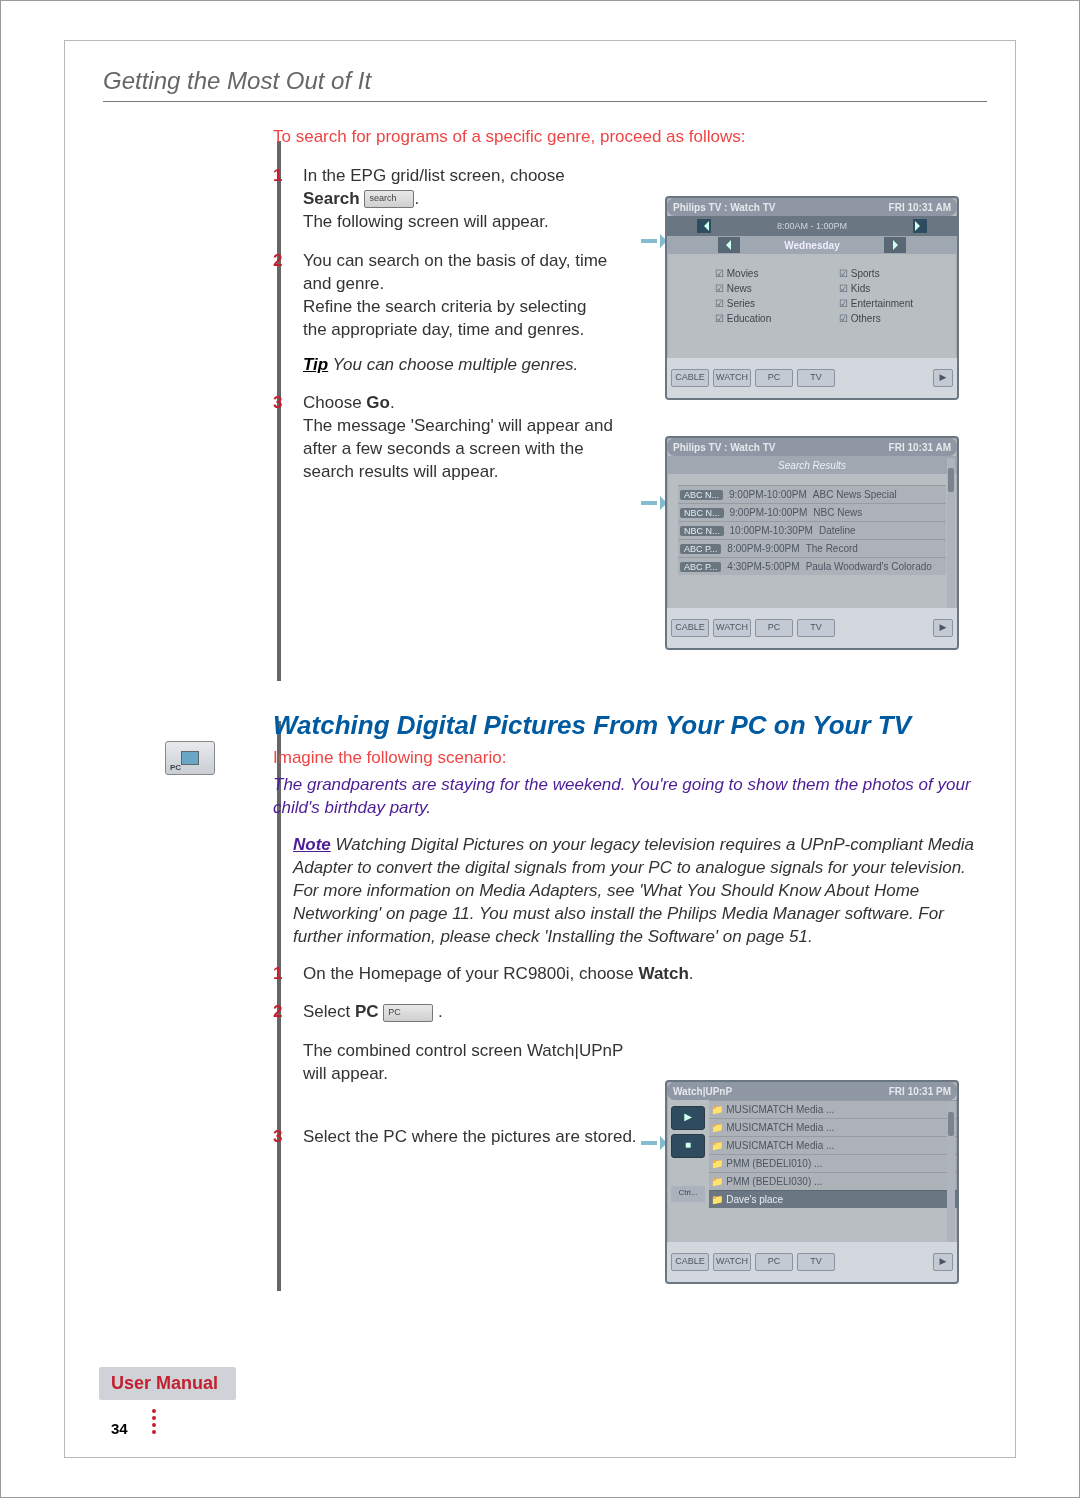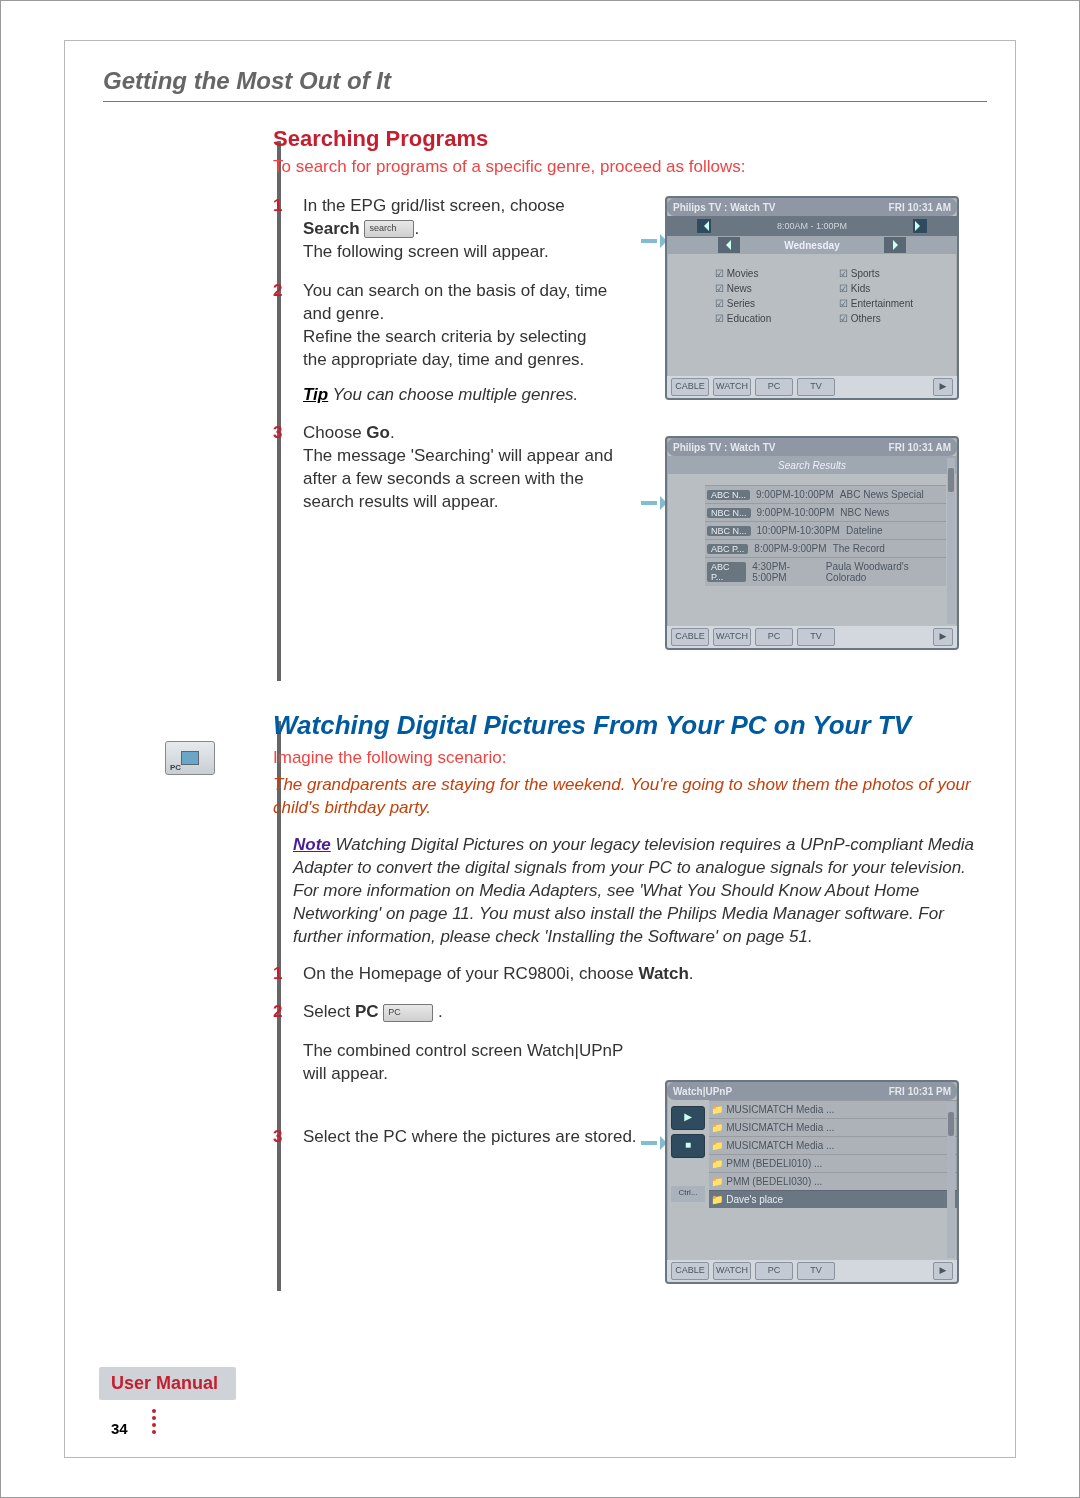--- a/index.html
+++ b/index.html
@@ -2,34 +2,34 @@
 <html><head>
 <meta charset="utf-8">
 <style>
   html, body { margin: 0; padding: 0; background: #fff; }
   body { width: 1080px; height: 1498px; font-family: Arial, Helvetica, sans-serif; color: #000; position: relative; }
 
   .page-frame { position: absolute; inset: 0; border: 1px solid #9a9a9a; box-sizing: border-box; }
   .page-inner { position: absolute; left: 64px; top: 40px; right: 64px; bottom: 40px; border: 1px solid #b8b8b8; box-sizing: border-box; padding: 26px 28px 20px 38px; }
 
   .header-line { display: flex; align-items: flex-end; border-bottom: 1px solid #777; padding-bottom: 6px; margin-bottom: 4px; }
-  .header-title { font-style: italic; font-weight: bold; font-size: 24px; color: #666; }
+  .header-title { font-style: italic; font-weight: normal; font-size: 24px; color: #666; }
 
   .content { margin-left: 0; margin-top: 24px; }
   .main-col { margin-left: 170px; }
 
   .section-bar { position: absolute; left: 212px; width: 4px; background: #666; }
   .sec1-bar { top: 100px; height: 540px; }
   .sec2-bar { top: 680px; height: 570px; }
 
   h3.red { color: #c41f2f; font-weight: bold; font-size: 22px; margin: 8px 0 4px 0; }
   h2.blue-italic { color: #005aa0; font-style: italic; font-weight: bold; font-size: 26px; margin: 14px 0 6px 0; }
   p, li { font-size: 17px; line-height: 1.35; color: #333; }
   p.lead { margin: 4px 0 16px 0; color: #ef4444; }
-  p.scenario { font-style: italic; margin: 4px 0 14px 0; color: #c2410c; }
+  p.scenario { font-style: italic; margin: 4px 0 14px 0; color: #4c1d95; }
   p.note { font-style: italic; margin: 4px 0 14px 20px; color: #333; }
   .note-label { font-weight: bold; text-decoration: underline; font-style: italic; color: #4c1d95; }
   .tip-label { font-weight: bold; text-decoration: underline; font-style: italic; color: #000; }
 
   ol.steps { list-style: none; padding: 0; margin: 0; }
   ol.steps > li { position: relative; padding-left: 30px; margin-bottom: 16px; }
   ol.steps > li::before { content: attr(data-num); position: absolute; left: 0; top: 0; font-weight: bold; color: #c41f2f; font-size: 17px; }
 
   .bold { font-weight: bold; }
 
@@ -72,21 +72,21 @@
   .device-shot .tabbar .arrowcell { width:22px; height:16px; background:#5a6875; margin:0 8px; position:relative; }
   .device-shot .tabbar .arrowcell::before { content:""; position:absolute; top:3px; border:5px solid transparent; }
   .device-shot .tabbar .arrowcell.l::before { left:3px; border-right-color:#cfe; }
   .device-shot .tabbar .arrowcell.r::before { right:3px; border-left-color:#cfe; }
   .device-shot .body { padding: 14px 8px; font-size: 10px; color: #40454c; }
   .device-shot .genre-grid { display: grid; grid-template-columns: 1fr 1fr; row-gap: 4px; column-gap: 14px; margin-left: 40px; }
   .device-shot .genre-grid span::before { content: "☑ "; color:#4a5c6c; }
   .device-shot .row { display: flex; align-items: center; gap: 6px; background: rgba(90,100,115,.12); border-top: 1px solid rgba(0,0,0,.12); padding: 3px 2px; font-size: 10px; color:#4c5560; }
   .device-shot .row .ch { background:#69757f; color:#e8edf2; padding:0 4px; border-radius:2px; font-size:9px; }
   .device-shot .row .folder::before { content:"📁 "; font-size:10px; }
-  .device-shot .footer { position: absolute; left:0; right:0; bottom:0; height:22px; background:#d3d8de; display:flex; gap:4px; align-items:center; padding:0 4px; }
+  .device-shot .footer { position: absolute; left:0; right:0; bottom:0; height:40px; background:#d3d8de; display:flex; gap:4px; align-items:center; padding:0 4px; }
   .device-shot .footer .btn { background:#c3cad3; border:1px solid #8a939e; height:16px; flex:0 0 auto; min-width:36px; border-radius:2px; font-size:9px; line-height:14px; text-align:center; color:#4c5560; }
   .device-shot .footer .spacer { flex:1; }
   .device-shot .scroll { position:absolute; right:2px; top:20px; bottom:24px; width:8px; background:#adb4bd; }
   .device-shot .scroll::before { content:""; position:absolute; top:10px; left:1px; width:6px; height:24px; background:#7a838e; border-radius:2px; }
 
   
   .pointer-arrow {
     position: absolute;
     width: 26px; height: 14px;
   }
@@ -124,21 +124,20 @@
   <div class="header-line">
     <div class="header-title">Getting the Most Out of It</div>
   </div>
 
   <div class="section-bar sec1-bar"></div>
   <div class="section-bar sec2-bar"></div>
 
   <div class="content">
 
     <div class="main-col" style="position:relative; min-height:560px;">
-      <h3 class="red">Searching Programs</h3>
       <p class="lead">To search for programs of a specific genre, proceed as follows:</p>
 
       <ol class="steps" style="max-width:340px;">
         <li data-num="1">
           <span>In the EPG grid/list screen, choose</span><br>
           <span class="bold">Search</span>
           <span class="ui-btn-small">search</span><span>.</span><br>
           <span>The following screen will appear.</span>
         </li>
         <li data-num="2">
@@ -196,21 +195,21 @@
       </div>
 
       <div class="device-shot" style="top:310px; height:210px;">
         <div class="titlebar">
           <span>Philips TV : Watch TV</span>
           <span>FRI 10:31 AM</span>
         </div>
         <div class="tabbar" style="justify-content:center; font-weight:normal; font-style:italic;">
           <span>Search Results</span>
         </div>
-        <div class="body" style="padding:11px;margin-left:27px;">
+        <div class="body" style="padding:11px;">
           <div class="row">
               <span class="ch">ABC N...</span>
               <span>9:00PM-10:00PM</span>
               <span>ABC News Special</span>
             </div>
           <div class="row">
               <span class="ch">NBC N...</span>
               <span>9:00PM-10:00PM</span>
               <span>NBC News</span>
             </div>

